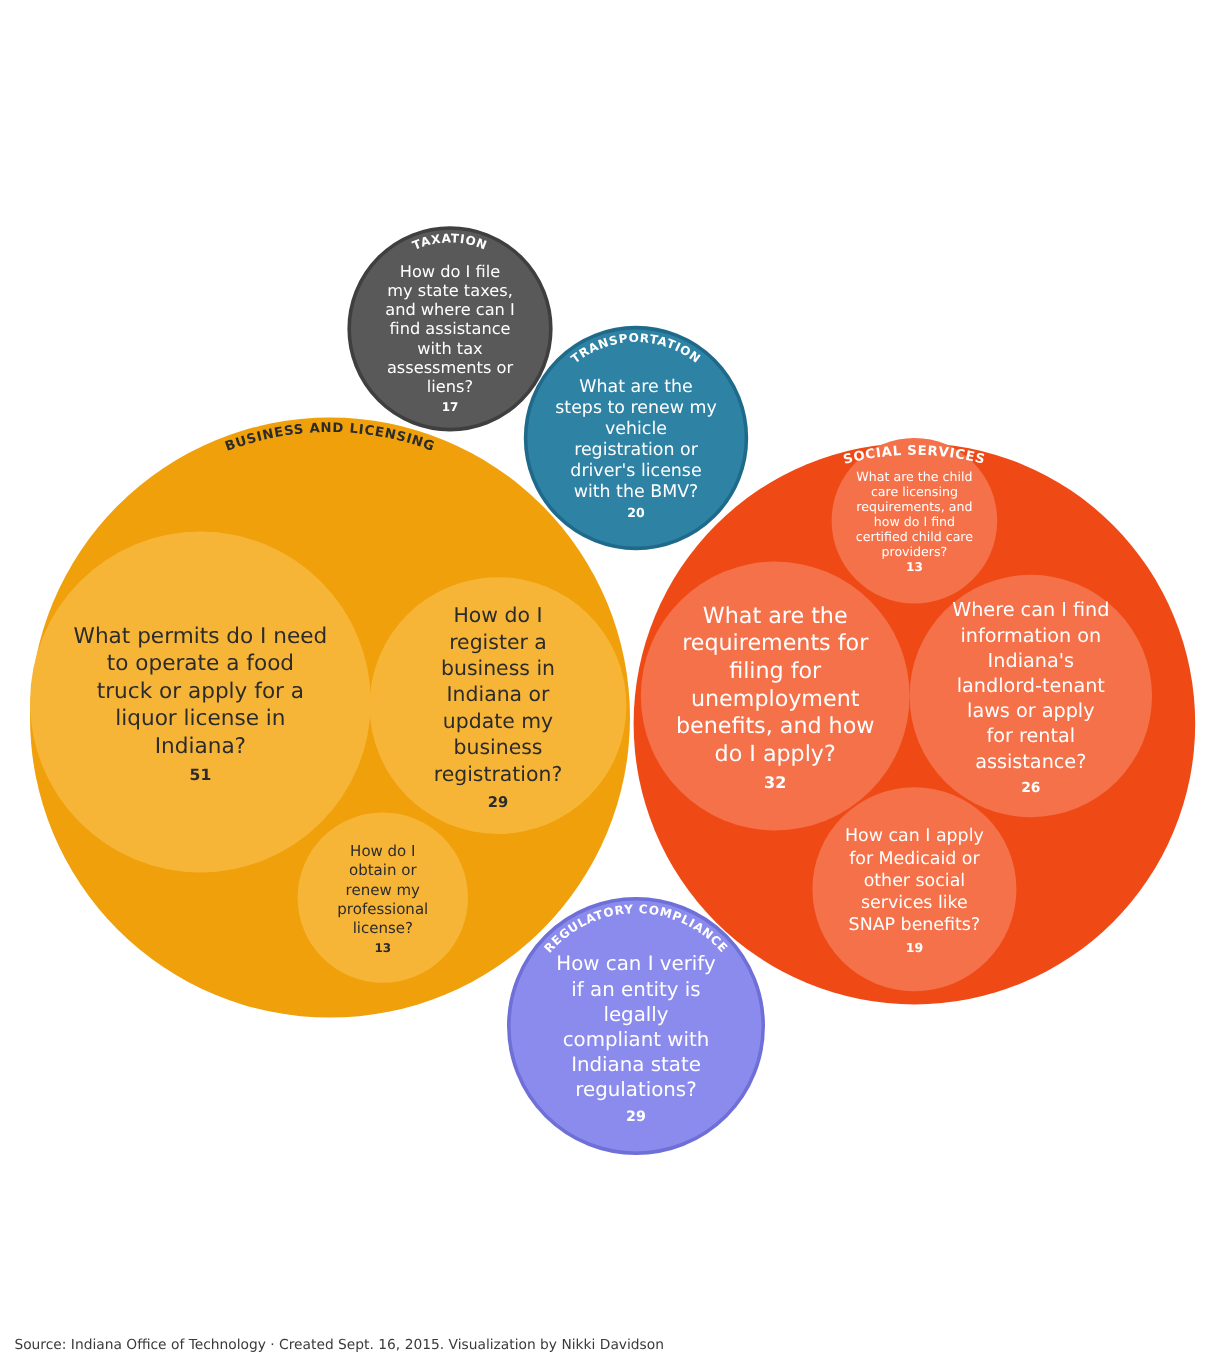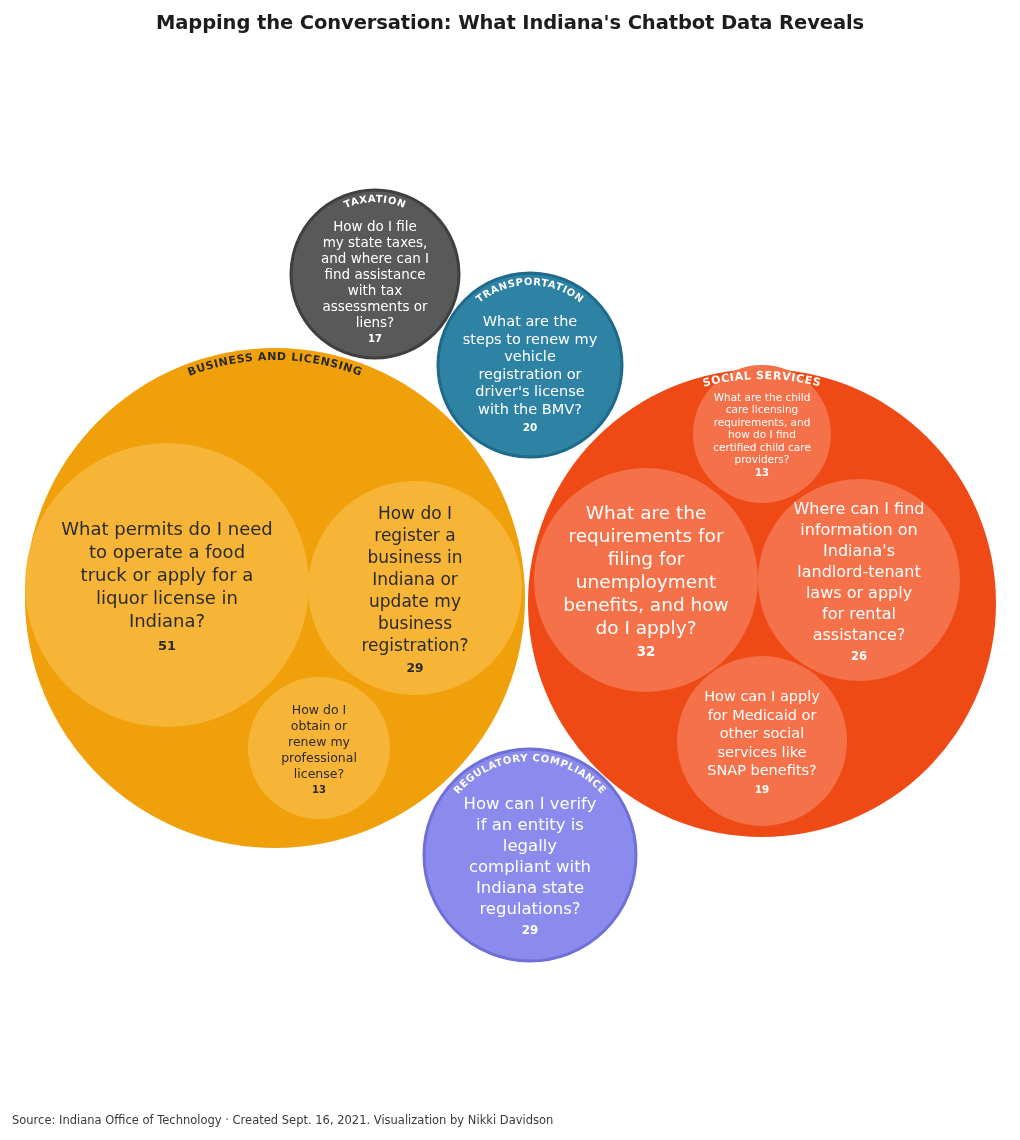--- a/index.html
+++ b/index.html
@@ -76,21 +76,20 @@
     color: #3a3a3a;
     white-space: nowrap;
   }
 </style>
 </head>
 <body>
 
 <div id="viz-root">
 
   <div class="header">
-    <h1 class="chart-title">Mapping the Conversation: What Indiana's Chatbot Data Reveals</h1>
   </div>
 
   <div class="packing-wrap">
     <svg class="packing" id="packing-svg" width="1020" height="1000" viewBox="0 0 1020 1000" xmlns="http://www.w3.org/2000/svg">
       <defs id="packing-defs">
           <path id="arc-0" d="M 303 178 A 72 72 0 0 1 447 178" fill="none"></path>
           <path id="arc-1" d="M 450 269 A 80 80 0 0 1 610 269" fill="none"></path>
           <path id="arc-2" d="M 37 502 A 238 238 0 0 1 513 502" fill="none"></path>
           <path id="arc-3" d="M 538 507 A 224 224 0 0 1 986 507" fill="none"></path>
           <path id="arc-4" d="M 436 759 A 94 94 0 0 1 624 759" fill="none"></path>
@@ -160,15 +159,15 @@
             <g>
               <text x="530" y="712.695" text-anchor="middle" font-size="16.5" fill="#ffffff" class="leaf-text"><tspan x="530" dy="0">How can I verify</tspan><tspan x="530" dy="21">if an entity is</tspan><tspan x="530" dy="21">legally</tspan><tspan x="530" dy="21">compliant with</tspan><tspan x="530" dy="21">Indiana state</tspan><tspan x="530" dy="21">regulations?</tspan></text>
               <text x="530" y="838.2750000000001" text-anchor="middle" font-size="11.879999999999999" fill="#ffffff" class="leaf-value">29</text>
             </g>
             <text font-size="10" fill="#ffffff" letter-spacing="0.7" class="group-label"><textPath startOffset="50%" text-anchor="middle" xlink:href="#arc-4" href="#arc-4">REGULATORY COMPLIANCE</textPath></text>
           </g>
         </g>
     </svg>
   </div>
 
-  <div class="footer-source">Source: Indiana Office of Technology · Created Sept. 16, 2021. Visualization by Nikki Davidson</div>
+  <div class="footer-source">Source: Indiana Office of Technology · Created Sept. 16, 2015. Visualization by Nikki Davidson</div>
 
 </div>
 
 </body></html>

